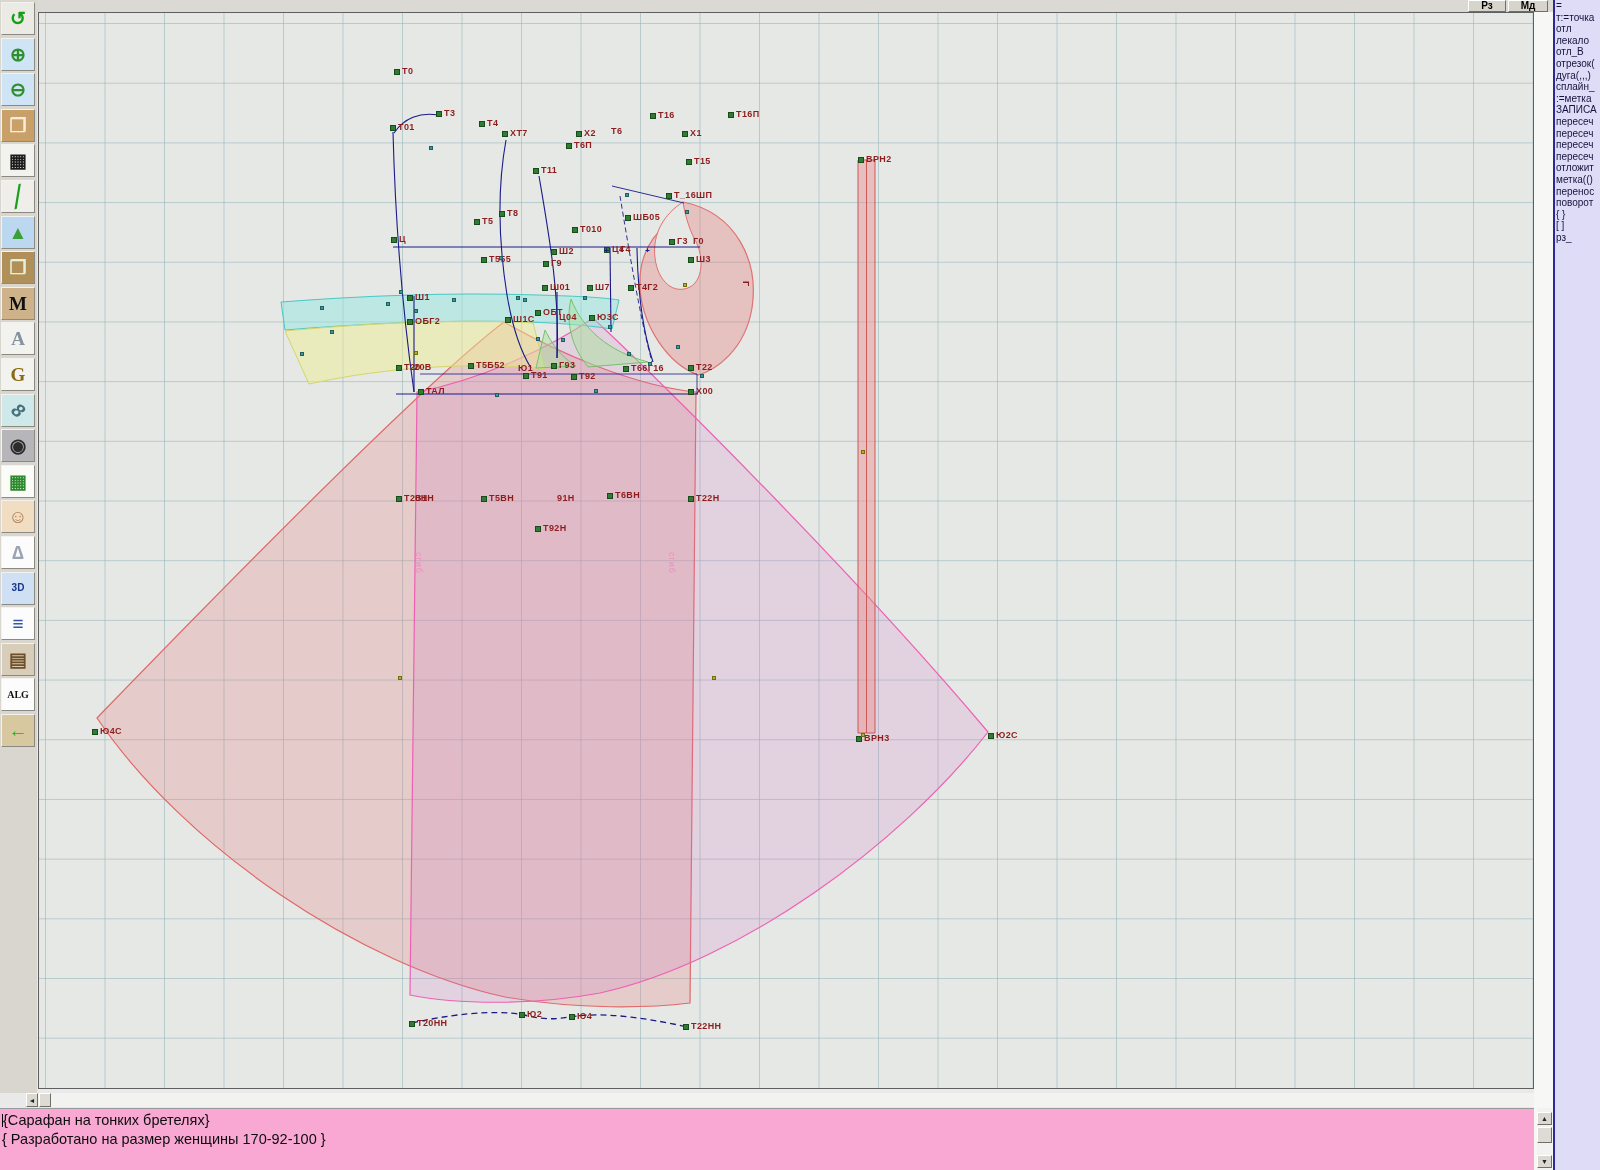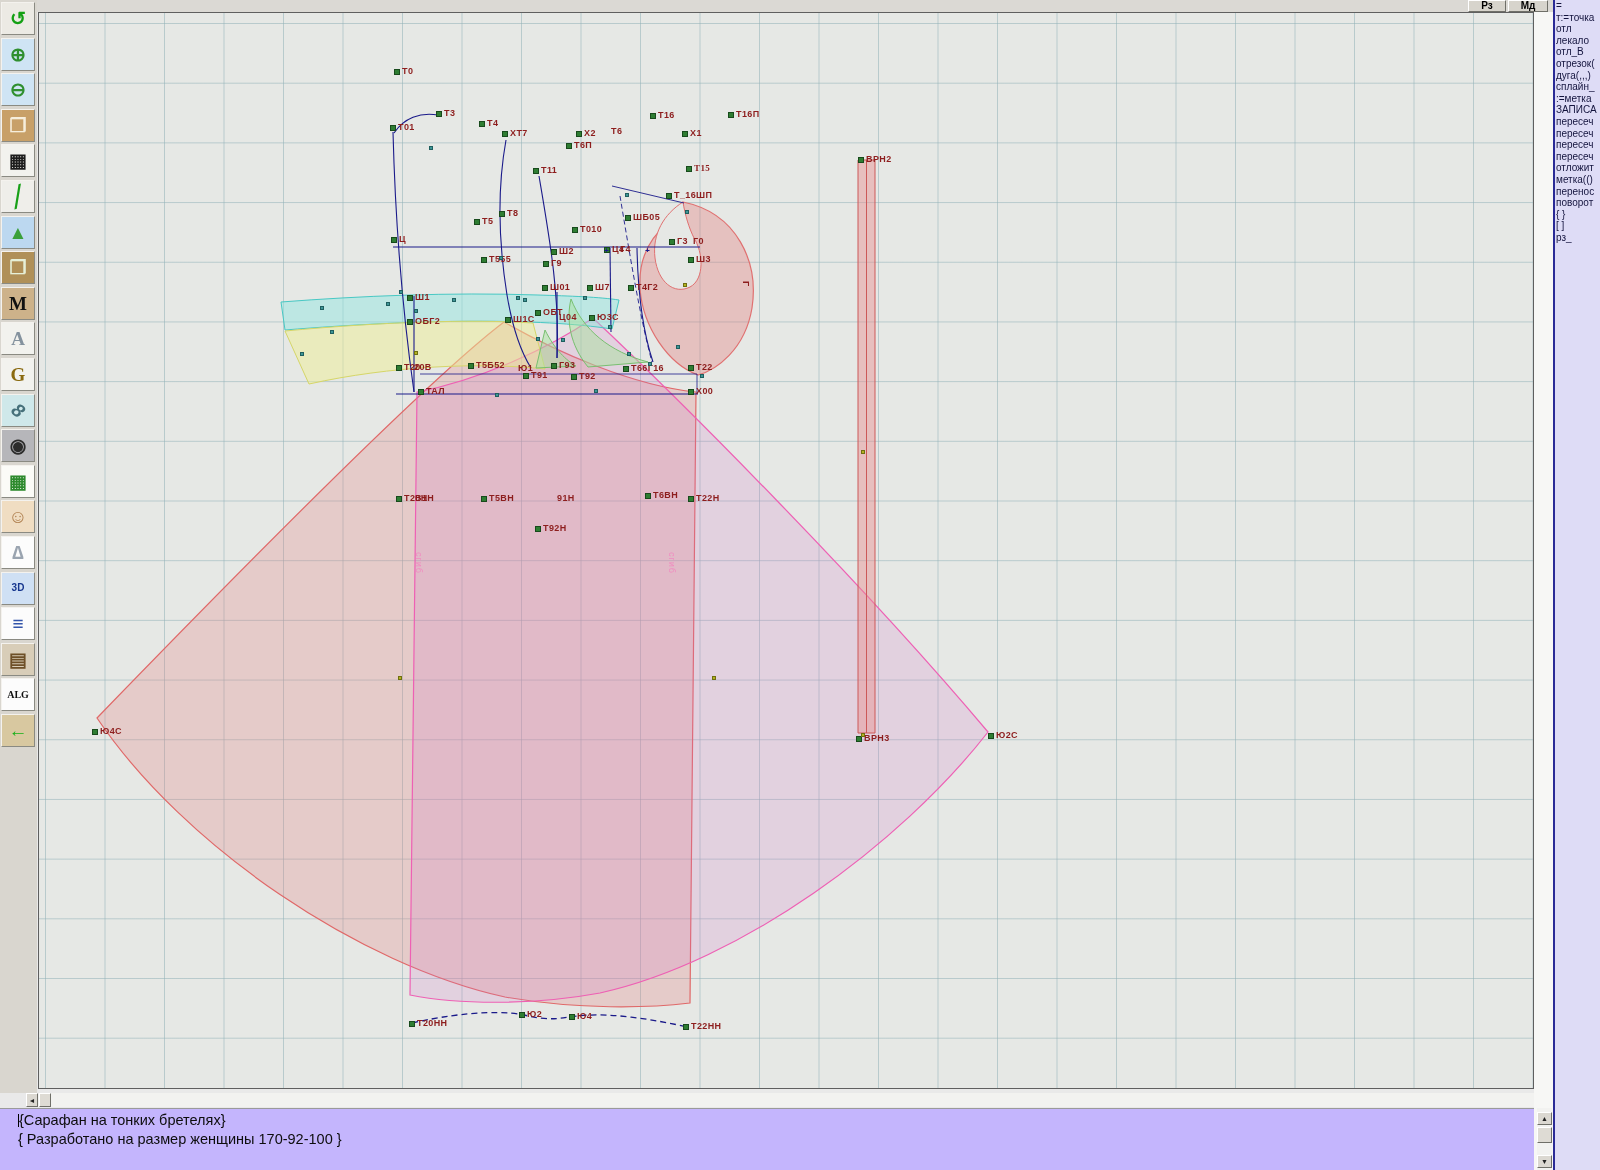--- a/index.html
+++ b/index.html
@@ -49,21 +49,21 @@
   
   .sb-track { position:absolute; background:#f2f2f0; }
   .sb-btn { position:absolute; background:#dbd8d1; border:1px solid;
             border-color:#ffffff #6f6f68 #6f6f68 #ffffff; font-size:7px; color:#222;
             display:flex; align-items:center; justify-content:center; line-height:1; }
   .sb-thumb { position:absolute; background:#dedbd4; border:1px solid;
             border-color:#ffffff #6f6f68 #6f6f68 #ffffff; }
 
   
   #statusArea { position:absolute; left:0; top:1108px; width:1534px; height:62px;
-                background:#c4b5fd; border-top:1px solid #9a9a9a; padding:2px 0 0 18px; }
+                background:#f9a8d4; border-top:1px solid #9a9a9a; padding:2px 0 0 2px; }
   #statusArea .line { font-size:14.5px; color:#0d0d0d; line-height:19px; white-space:pre; }
   .caret { display:inline-block; width:1px; height:13px; background:#000; margin-right:0px; vertical-align:-2px; }
 
   
   #cmdPanel { position:absolute; left:1553px; top:0; width:47px; height:1170px;
               background:#dedcf6; border-left:2px solid #2a2a96; overflow:hidden; }
   .pline { font-size:10px; color:#14143e; line-height:11.6px; white-space:nowrap; padding-left:1px; }
   #gapcol { position:absolute; left:1534px; top:12px; width:19px; height:1158px; background:#f7f7f5; }
 </style>
 </head>
@@ -185,21 +185,21 @@
       <span class="plabel mk" style="left: 436px; top: 109px;">Т3</span>
       <span class="plabel mk" style="left: 390px; top: 123px;">Т01</span>
       <span class="plabel mk" style="left: 479px; top: 119px;">Т4</span>
       <span class="plabel mk" style="left: 502px; top: 129px;">ХТ7</span>
       <span class="plabel mk" style="left: 576px; top: 129px;">Х2</span>
       <span class="plabel mk" style="left: 566px; top: 141px;">Т6П</span>
       <span class="plabel" style="left: 611px; top: 127px;">Т6</span>
       <span class="plabel mk" style="left: 650px; top: 111px;">Т16</span>
       <span class="plabel mk" style="left: 728px; top: 110px;">Т16П</span>
       <span class="plabel mk" style="left: 682px; top: 129px;">Х1</span>
-      <span class="plabel mk" style="left: 686px; top: 164px; font-family: Liberation Serif, serif;">Т15</span>
+      <span class="plabel mk" style="left: 686px; top: 157px;">Т15</span>
       <span class="plabel mk" style="left: 533px; top: 166px;">Т11</span>
       <span class="plabel mk" style="left: 499px; top: 209px;">Т8</span>
       <span class="plabel mk" style="left: 474px; top: 217px;">Т5</span>
       <span class="plabel mk" style="left: 666px; top: 191px;">Т_16ШП</span>
       <span class="plabel mk" style="left: 625px; top: 213px;">ШБ05</span>
       <span class="plabel mk" style="left: 572px; top: 225px;">Т010</span>
       <span class="plabel mk" style="left: 391px; top: 235px;">Ц</span>
       <span class="plabel mk" style="left: 551px; top: 247px;">Ш2</span>
       <span class="plabel mk" style="left: 604px; top: 245px;">Ц4</span>
       <span class="plabel" style="left: 620px; top: 245px;">Г4</span>
@@ -228,21 +228,21 @@
       <span class="plabel mk" style="left: 688px; top: 363px;">Т22</span>
       <span class="plabel mk" style="left: 418px; top: 387px;">ТАЛ</span>
       <span class="plabel mk" style="left: 688px; top: 387px;">Х00</span>
       <span class="plabel rot" style="left: 750px; top: 281px;">Г</span>
       <span class="plabel mk" style="left: 858px; top: 155px;">ВРН2</span>
       <span class="plabel mk" style="left: 396px; top: 494px;">Т20Н</span>
       <span class="plabel" style="left: 415px; top: 494px;">В1Н</span>
       <span class="plabel mk" style="left: 481px; top: 494px;">Т5ВН</span>
       <span class="plabel mk" style="left: 535px; top: 524px; text-align: right;">Т92Н</span>
       <span class="plabel" style="left: 557px; top: 494px;">91Н</span>
-      <span class="plabel mk" style="left: 645px; top: 491px;">Т6ВН</span>
+      <span class="plabel mk" style="left: 607px; top: 491px;">Т6ВН</span>
       <span class="plabel mk" style="left: 688px; top: 494px;">Т22Н</span>
       <span class="plabel mk" style="left: 92px; top: 727px;">Ю4С</span>
       <span class="plabel mk" style="left: 988px; top: 731px;">Ю2С</span>
       <span class="plabel mk" style="left: 856px; top: 734px;">ВРН3</span>
       <span class="plabel mk" style="left: 409px; top: 1019px;">Т20НН</span>
       <span class="plabel mk" style="left: 519px; top: 1010px;">Ю2</span>
       <span class="plabel mk" style="left: 569px; top: 1012px;">Ю4</span>
       <span class="plabel mk" style="left: 683px; top: 1022px;">Т22НН</span>
       <span class="fold" style="left: 424px; top: 552px;">сгиб</span>
       <span class="fold" style="left: 677px; top: 552px;">сгиб</span>

